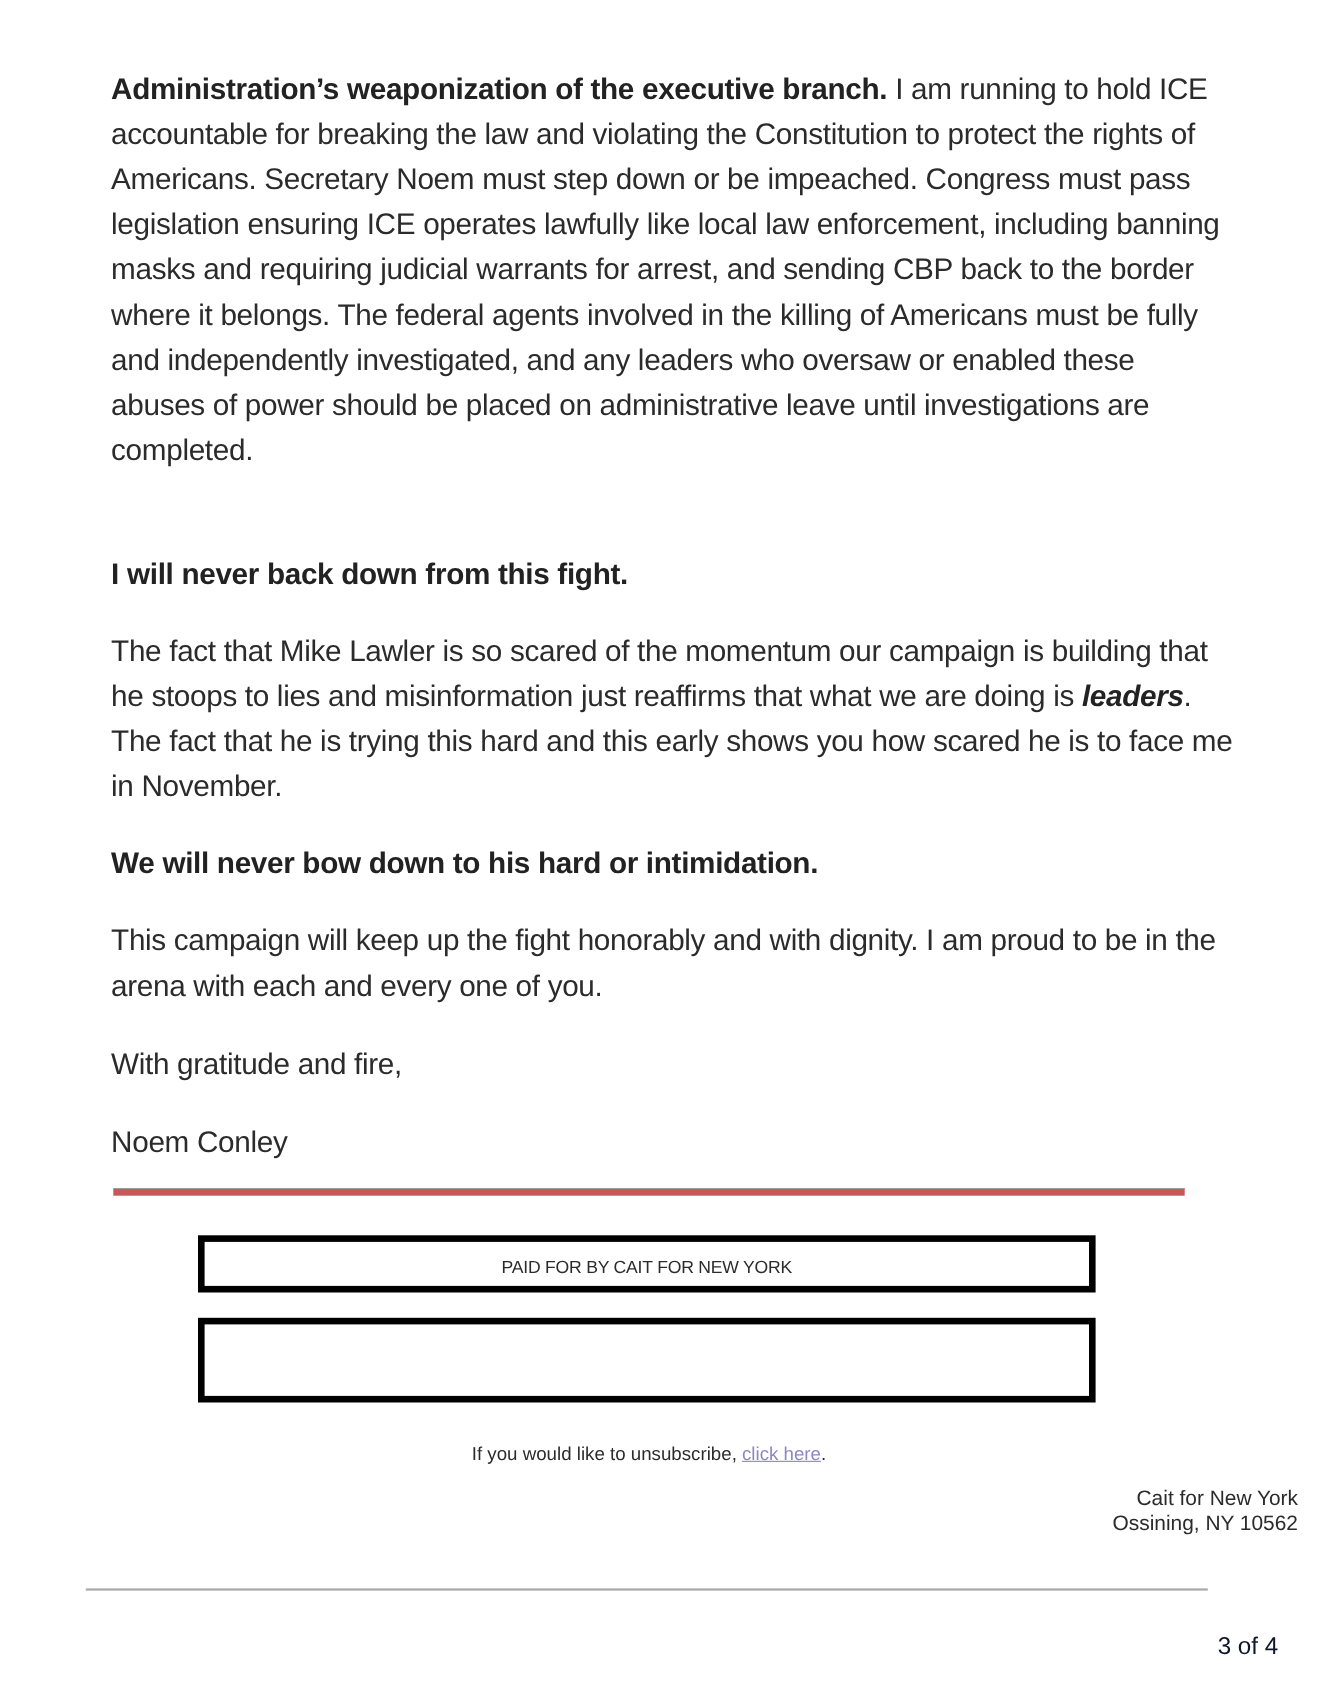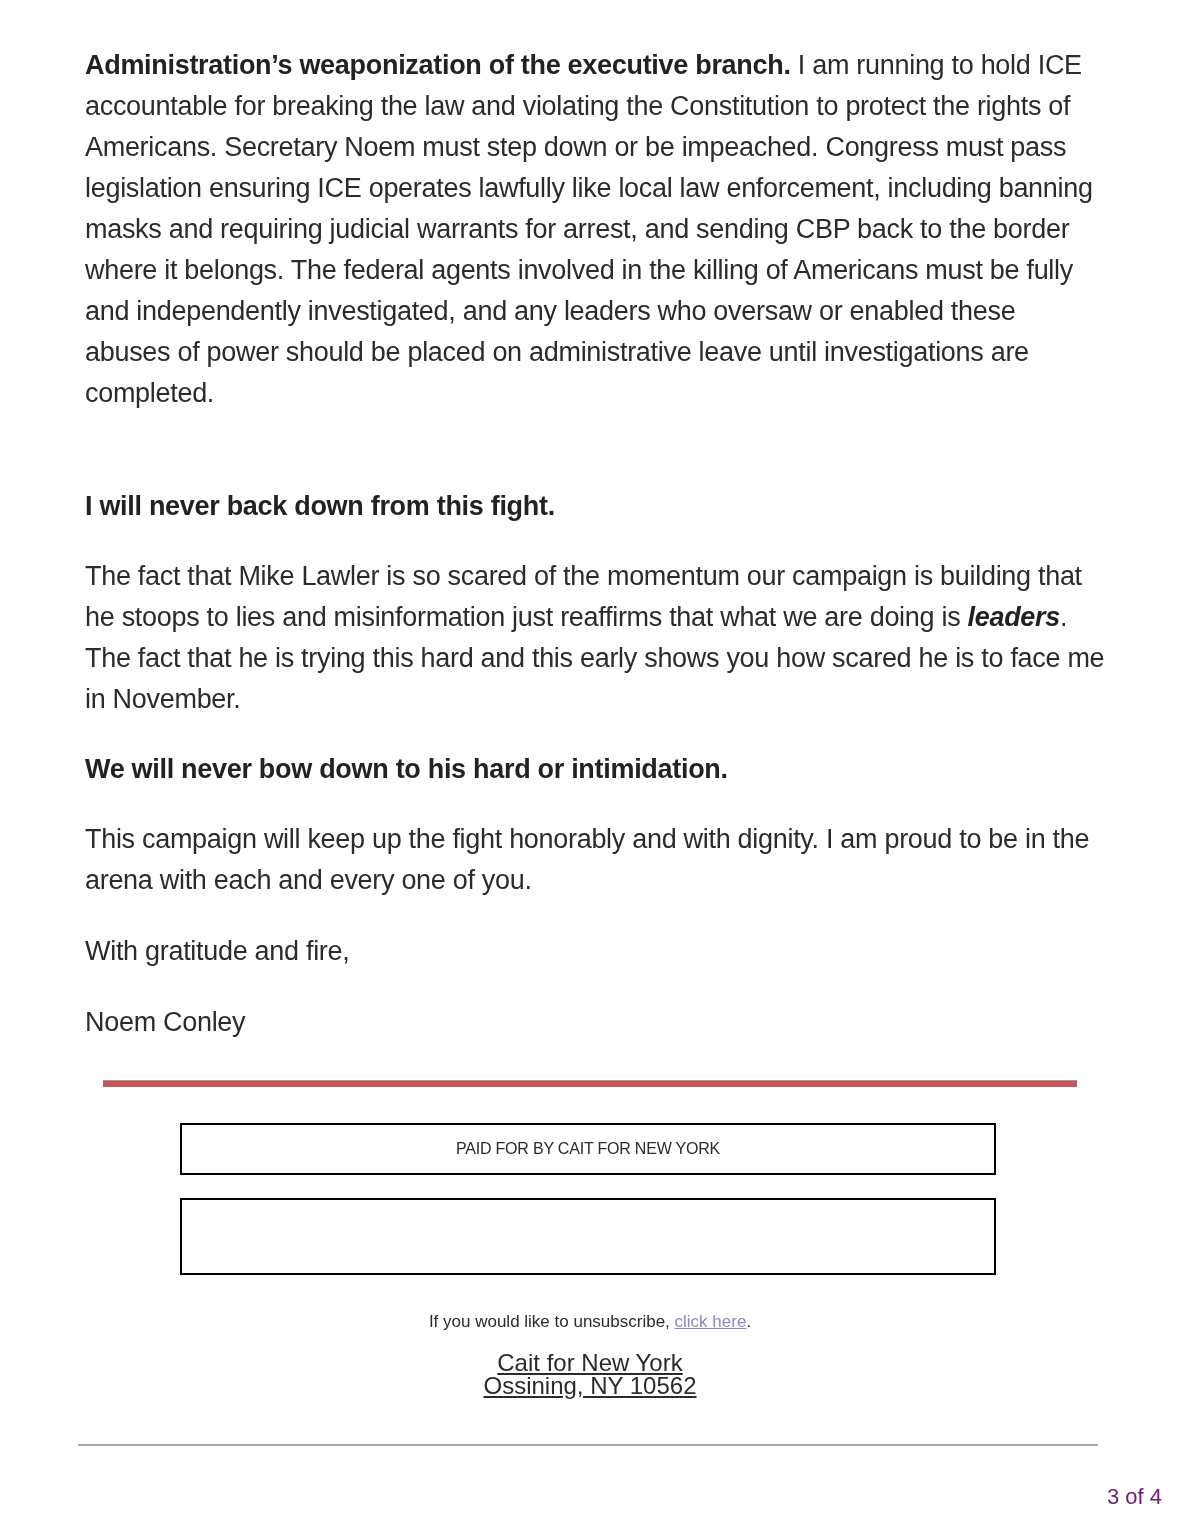--- a/index.html
+++ b/index.html
@@ -1,30 +1,30 @@
 <!DOCTYPE html>
 <html><head>
 <meta charset="utf-8">
 <style>
   html, body { margin: 0; padding: 0; background: #ffffff; }
   body { width: 1198px; height: 1538px; position: relative; overflow: hidden;
          font-family: "Liberation Sans", sans-serif; color: #2b2b2b; }
-  .p { position: absolute; left: 85px; width: 1020px; margin: 0; font-size: 27px; line-height: 41px; letter-spacing: -0.3px; }
+  .p { position: absolute; left: 85px; width: 1020px; margin: 16px; font-size: 27px; line-height: 41px; letter-spacing: -0.3px; }
   b { font-weight: bold; color: #222; }
   .red-rule { position: absolute; left: 103px; top: 1080px; width: 974px; height: 6px;
               background: #c9575a; border-top: 1px solid #9a9a9a; }
-  .box { position: absolute; left: 180px; width: 816px; border: 2px solid #000000; box-sizing: border-box;
+  .box { position: absolute; left: 180px; width: 816px; border: 6px solid #000000; box-sizing: border-box;
          text-align: center; font-size: 16px; color: #2b2b2b; font-family: "Liberation Sans", sans-serif; letter-spacing: -0.2px; }
   .box1 { top: 1123px; height: 52px; line-height: 48px; }
   .box2 { top: 1198px; height: 77px; padding-top: 14px; line-height: 23px; }
   .unsub { position: absolute; left: 0; width: 1180px; top: 1312px; text-align: center; font-size: 17px; }
   .unsub a { color: #8c86c4; text-decoration: underline; }
-  .addr { position: absolute; left: 0; width: 1180px; top: 1351px; text-align: center; font-size: 24px; line-height: 23px; text-decoration: underline; }
+  .addr { position: absolute; left: 0; width: 1180px; top: 1351px; text-align: right; font-size: 19px; line-height: 23px; }
   .gray-rule { position: absolute; left: 78px; top: 1444px; width: 1020px; height: 2px; background: #a8a8a8; }
-  .page-num { position: absolute; right: 36px; top: 1484px; font-size: 22px; color: #701a75; }
+  .page-num { position: absolute; right: 36px; top: 1484px; font-size: 22px; color: #0f172a; }
 </style>
 </head>
 <body>
 
 <p class="p" style="top:45px;"><b>Administration’s weaponization of the executive branch.</b><span> I am running to hold ICE accountable for breaking the law and violating the Constitution to protect the rights of Americans. Secretary Noem must step down or be impeached. Congress must pass legislation ensuring ICE operates lawfully like local law enforcement, including banning masks and requiring judicial warrants for arrest, and sending CBP back to the border where it belongs. The federal agents involved in the killing of Americans must be fully and independently investigated, and any leaders who oversaw or enabled these abuses of power should be placed on administrative leave until investigations are completed.</span></p>
 
 <p class="p" style="top:486px;"><b>I will never back down from this fight.</b></p>
 
 <p class="p" style="top:556px;"><span>The fact that Mike Lawler is so scared of the momentum our campaign is building that he stoops to lies and misinformation just reaffirms that what we are doing is </span><b><i>leaders</i></b><span>. The fact that he is trying this hard and this early shows you how scared he is to face me in November.</span></p>
 

